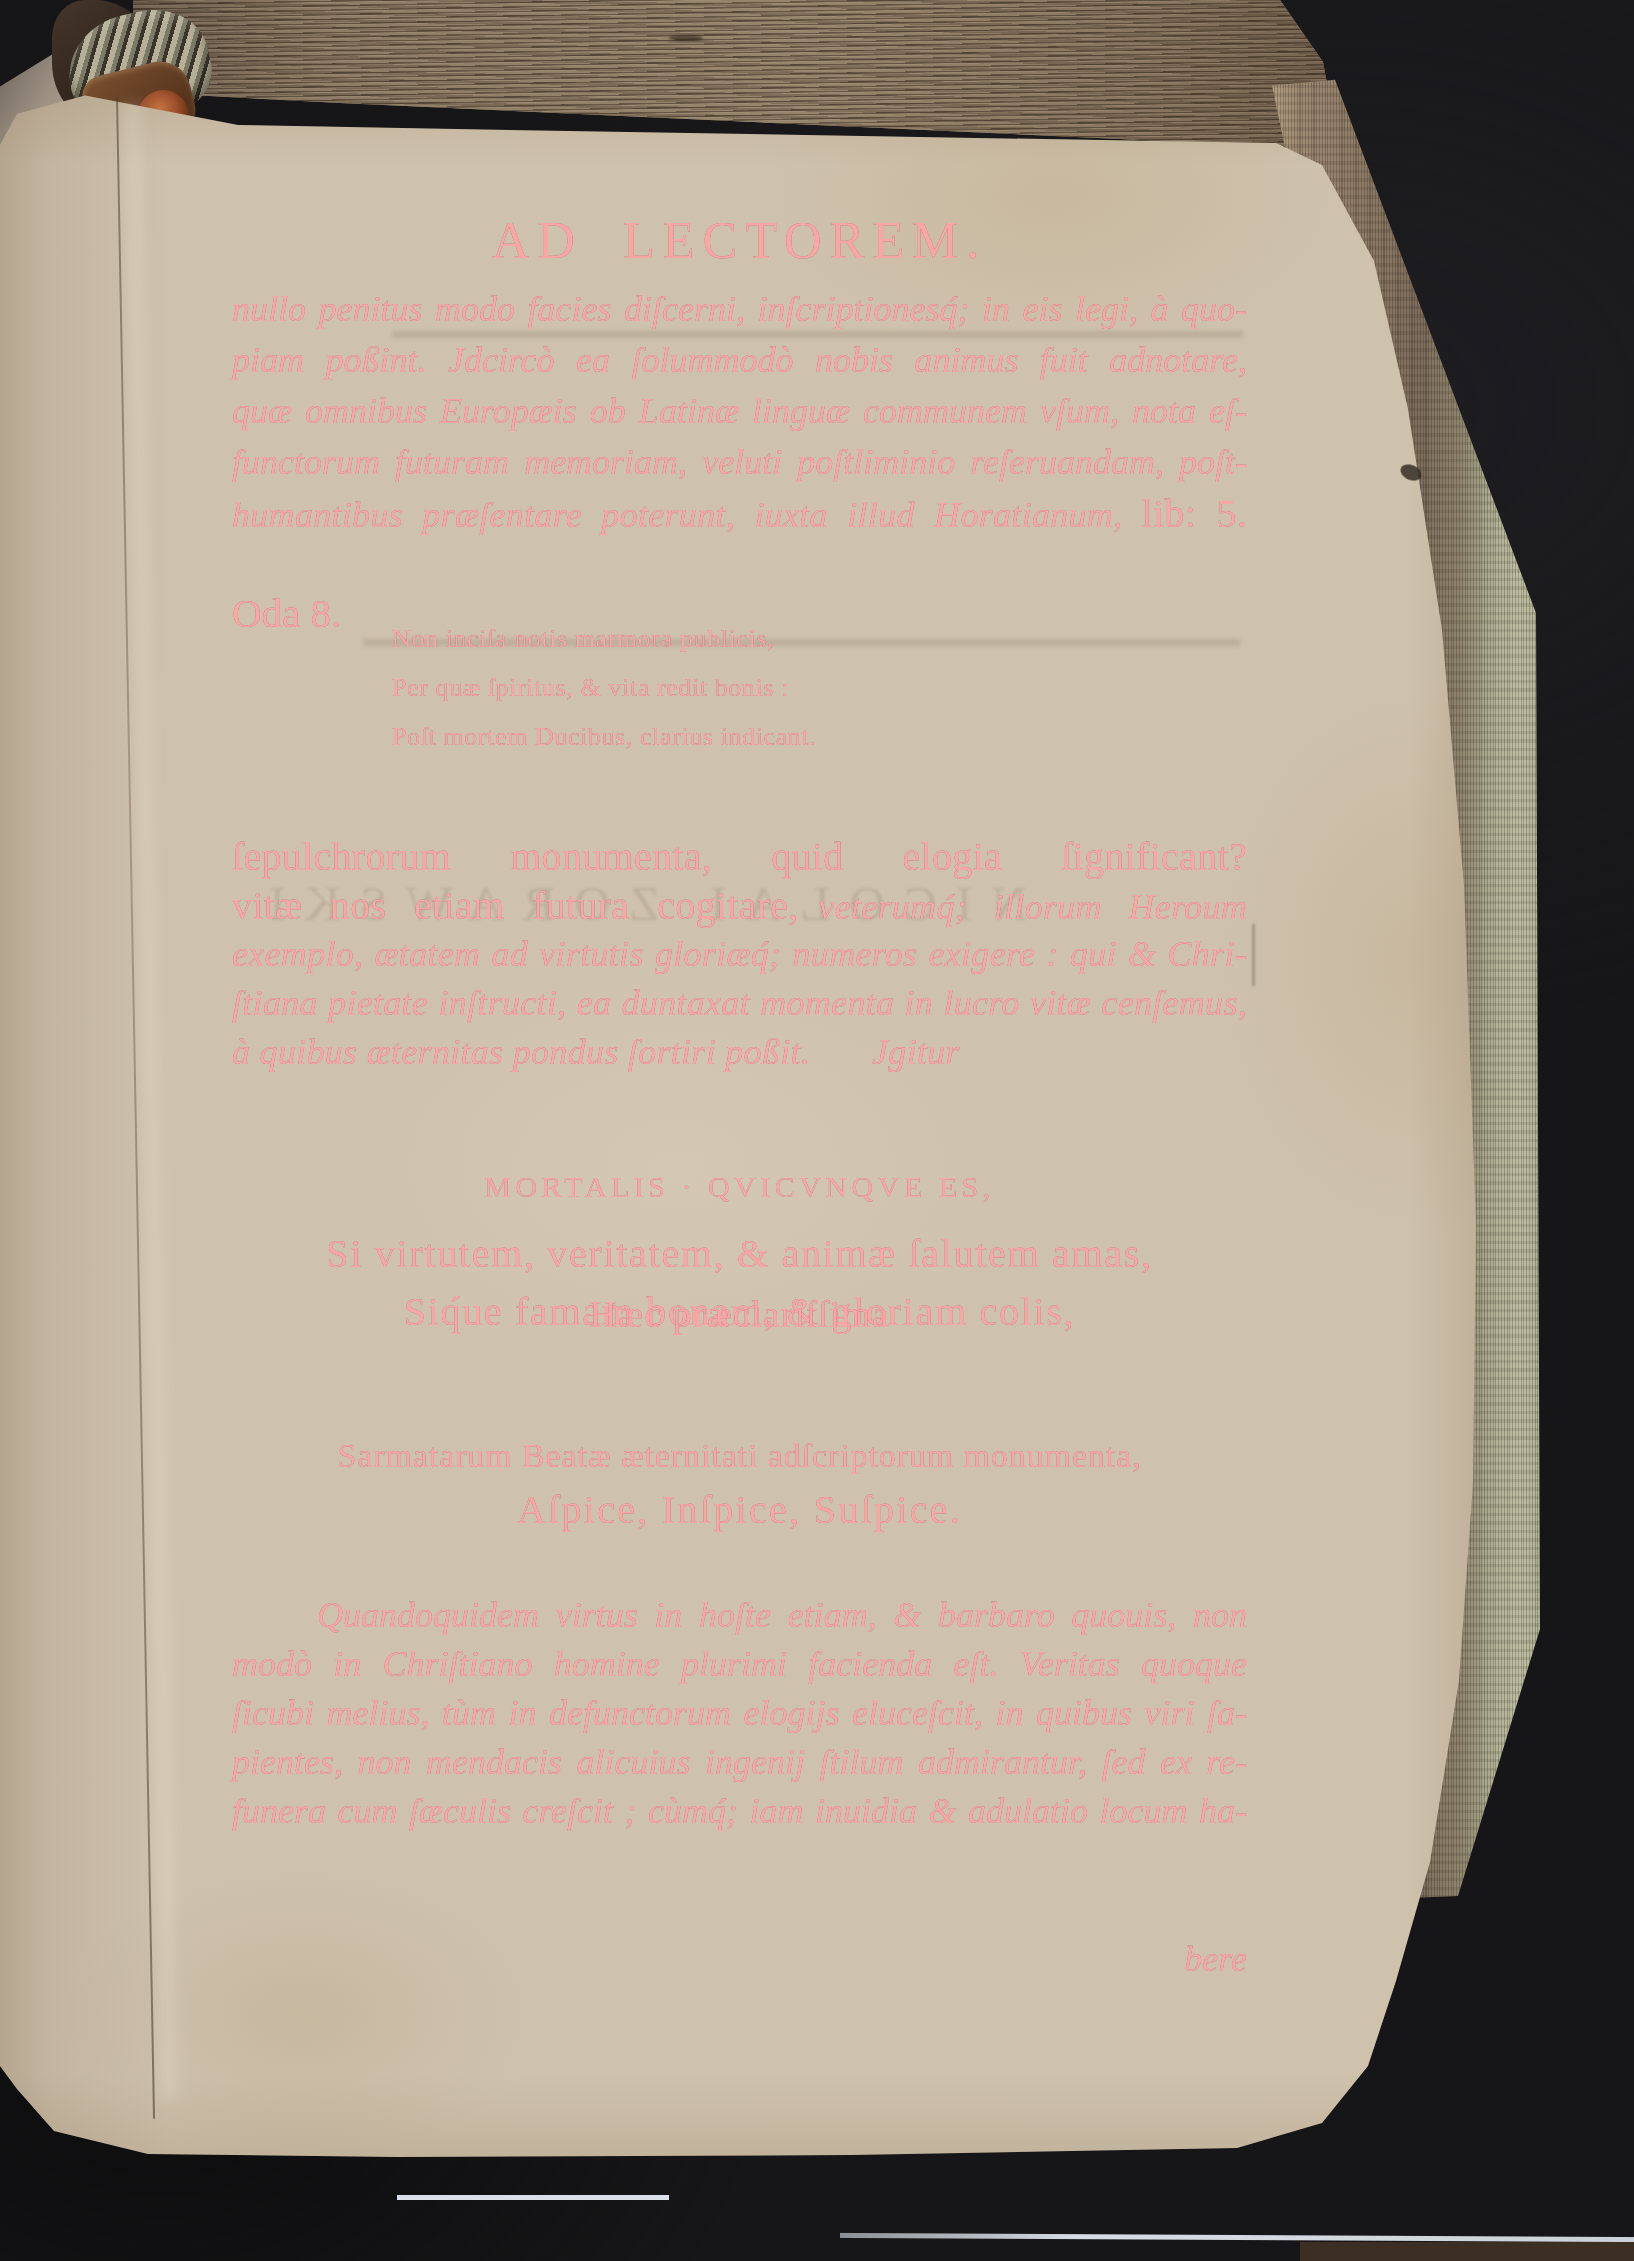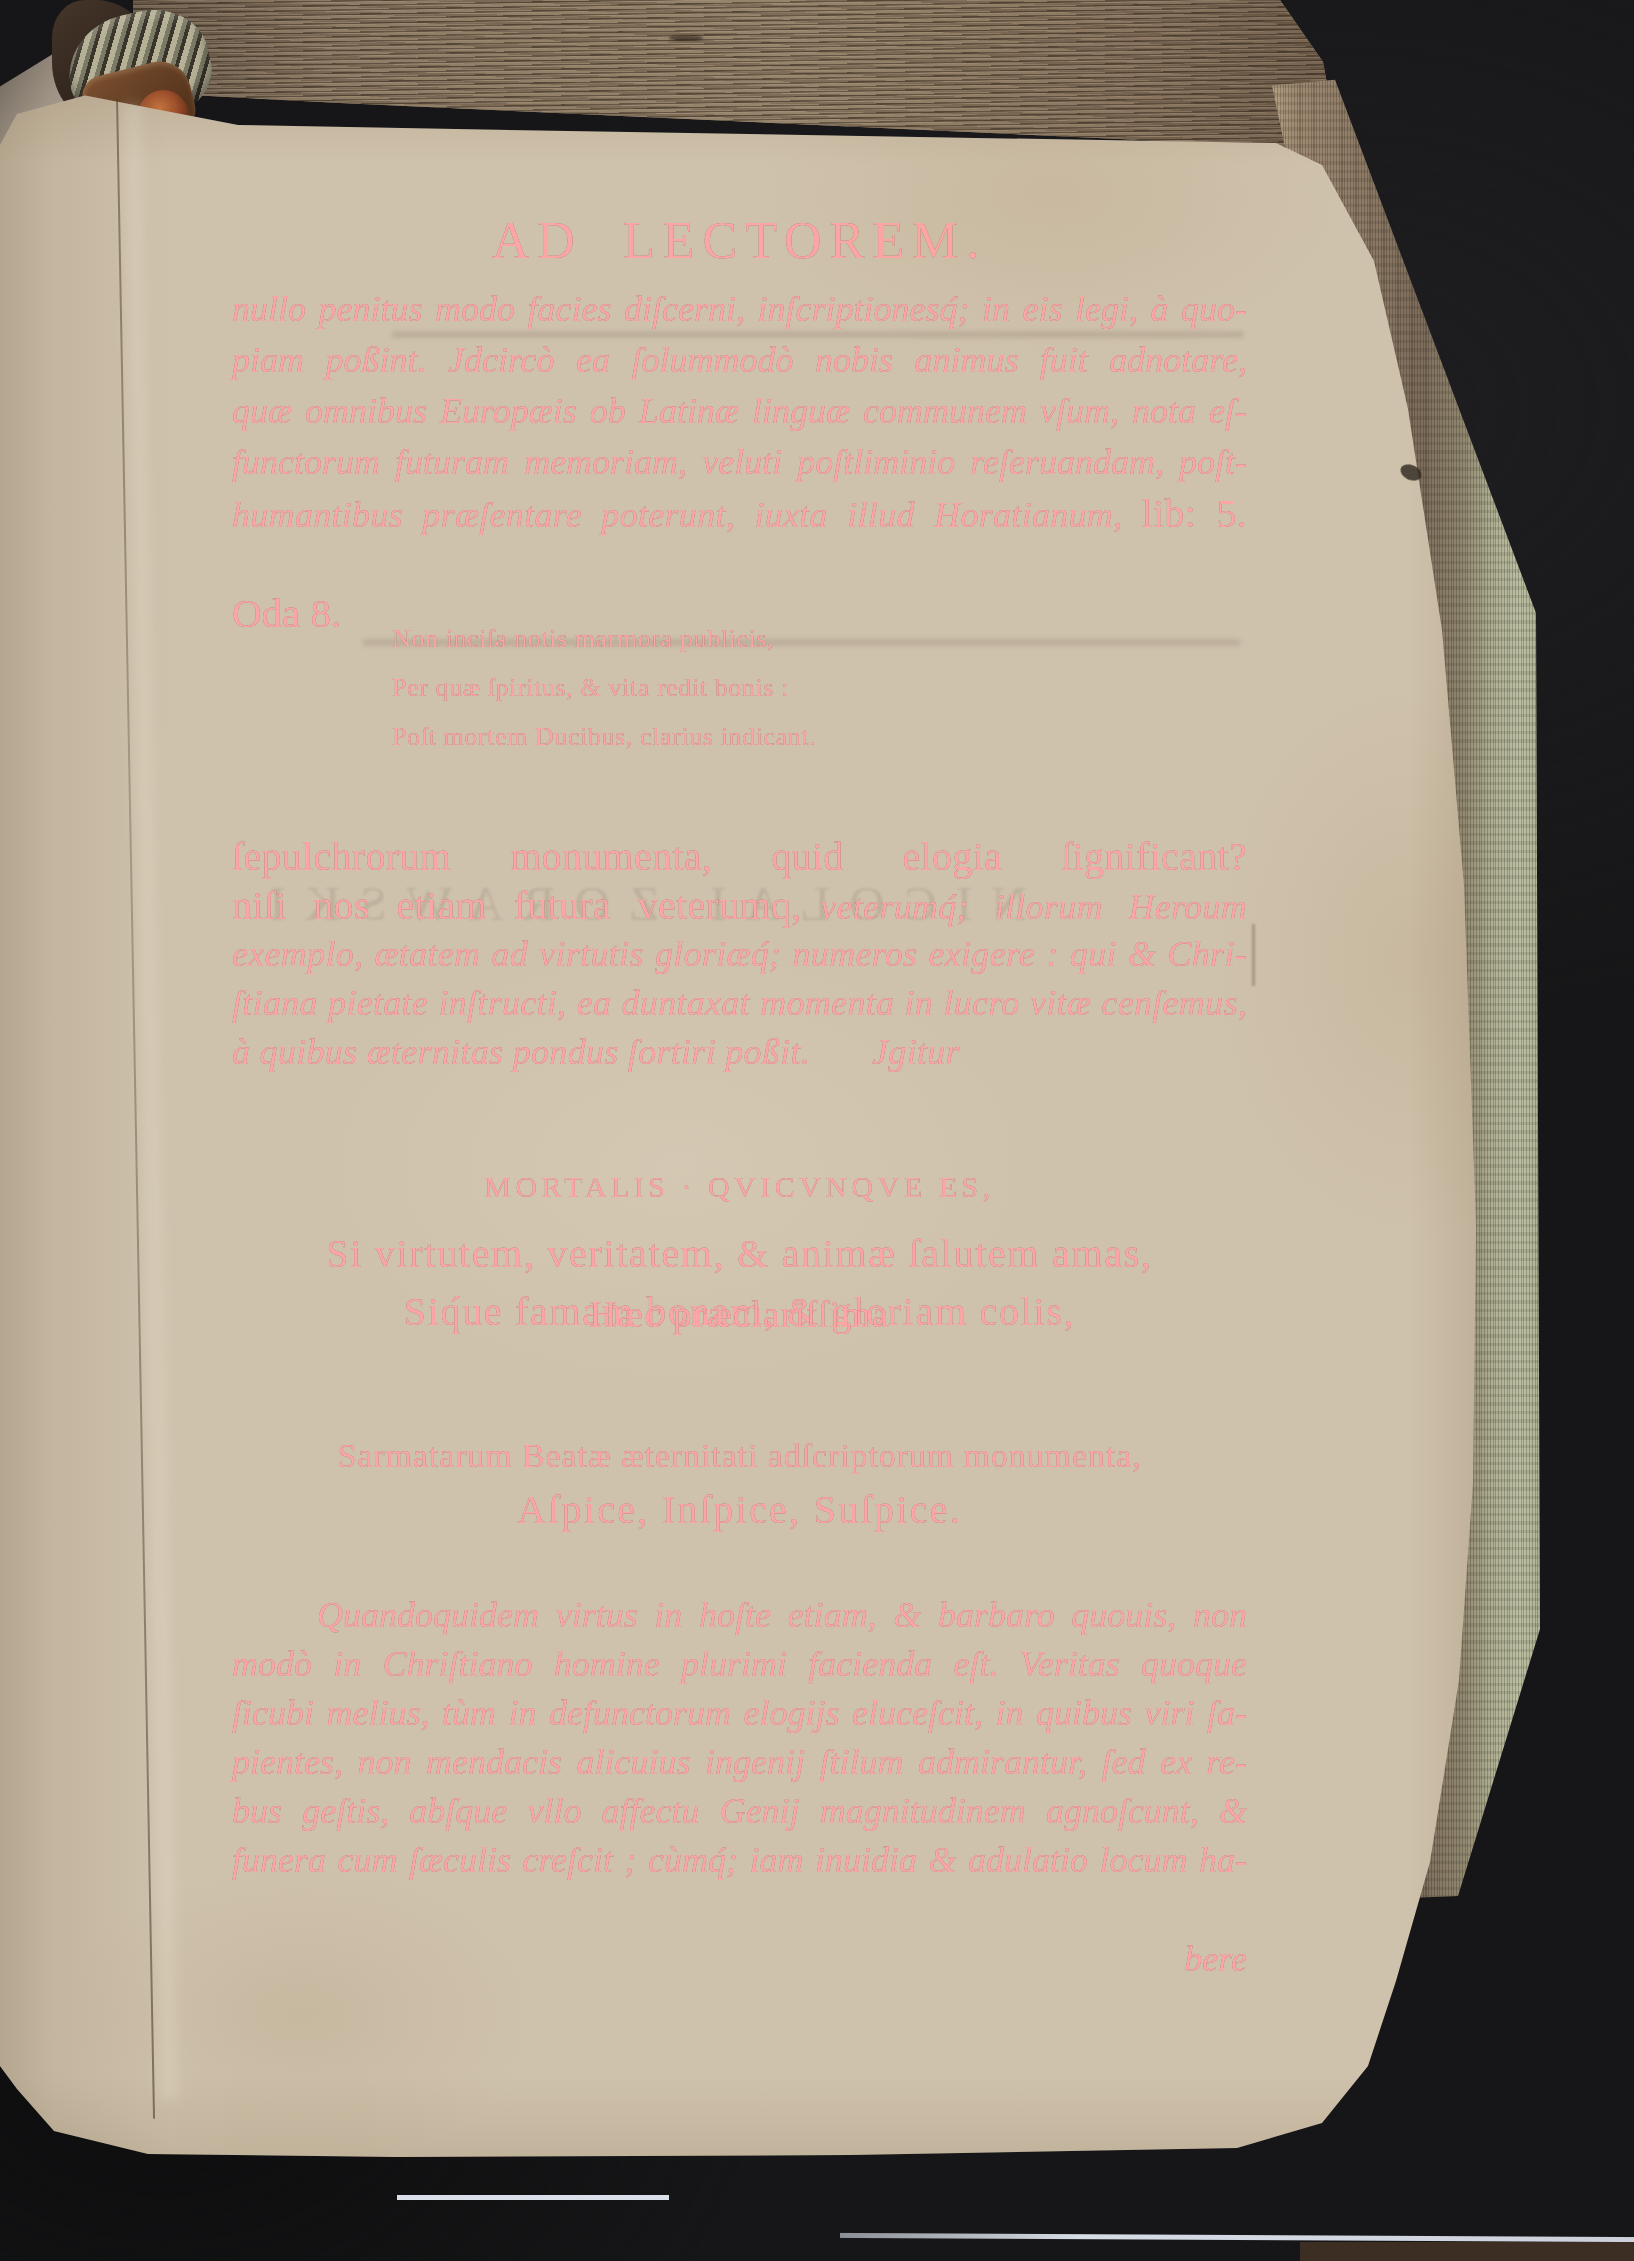--- a/index.html
+++ b/index.html
@@ -170,39 +170,38 @@
 <div class="abs ink col oda">Oda 8.</div>
 
 <div class="abs ink col verse">
   <div class="line">Non inciſa notis marmora publicis,</div>
   <div class="line">Per quæ ſpiritus, &amp; vita redit bonis :</div>
   <div class="line">Poſt mortem Ducibus, clarius indicant.</div>
 </div>
 
 <div class="abs ink col p2">
   <div class="line just ro">ſepulchrorum monumenta, quid elogia ſignificant?</div>
-  <div class="line just"><span class="ro">niſi nos etiam futura veterumq,</span> <span class="it">veterumq́; illorum Heroum</span></div>
+  <div class="line just"><span class="ro">vitæ nos etiam futura cogitare,</span> <span class="it">veterumq́; illorum Heroum</span></div>
   <div class="line just it">exemplo, ætatem ad virtutis gloriæq́; numeros exigere : qui &amp; Chri-</div>
   <div class="line just it">ſtiana pietate inſtructi, ea duntaxat momenta in lucro vitæ cenſemus,</div>
   <div class="line it"><span>à quibus æternitas pondus ſortiri poßit.</span><span class="gap-left">Jgitur</span></div>
 </div>
 
 <div class="abs ink col c1">MORTALIS · QVICVNQVE ES,</div>
 <div class="abs ink col c2">Si virtutem, veritatem, &amp; animæ ſalutem amas,</div>
 <div class="abs ink col c3">Siq́ue famam bonam, &amp; gloriam colis,</div>
 <div class="abs ink col c4">Hæc præclariſſima</div>
 <div class="abs ink col c5">Sarmatarum Beatæ æternitati adſcriptorum monumenta,</div>
 <div class="abs ink col c6">Aſpice, Inſpice, Suſpice.</div>
 
 <div class="abs ink col p3">
   <div class="line just ind150">Quandoquidem virtus in hoſte etiam, &amp; barbaro quouis, non</div>
   <div class="line just">modò in Chriſtiano homine plurimi facienda eſt.   Veritas quoque</div>
   <div class="line just">ſicubi melius, tùm in defunctorum elogijs eluceſcit, in quibus viri ſa-</div>
   <div class="line just">pientes, non mendacis alicuius ingenij ſtilum admirantur, ſed ex re-</div>
-  <div class="line just">bus geſtis, abſque vllo affectu Genij magnitudinem agnoſcunt, &amp;</div>
   <div class="line just">funera cum ſæculis creſcit ; cùmq́; iam inuidia &amp; adulatio locum ha-</div>
 </div>
 
 <div class="abs ink col catchword">bere</div>
 
 <div class="abs scanline-a"></div>
 <div class="abs scanline-b"></div>
 <div class="abs bottom-strip"></div>
 
 

